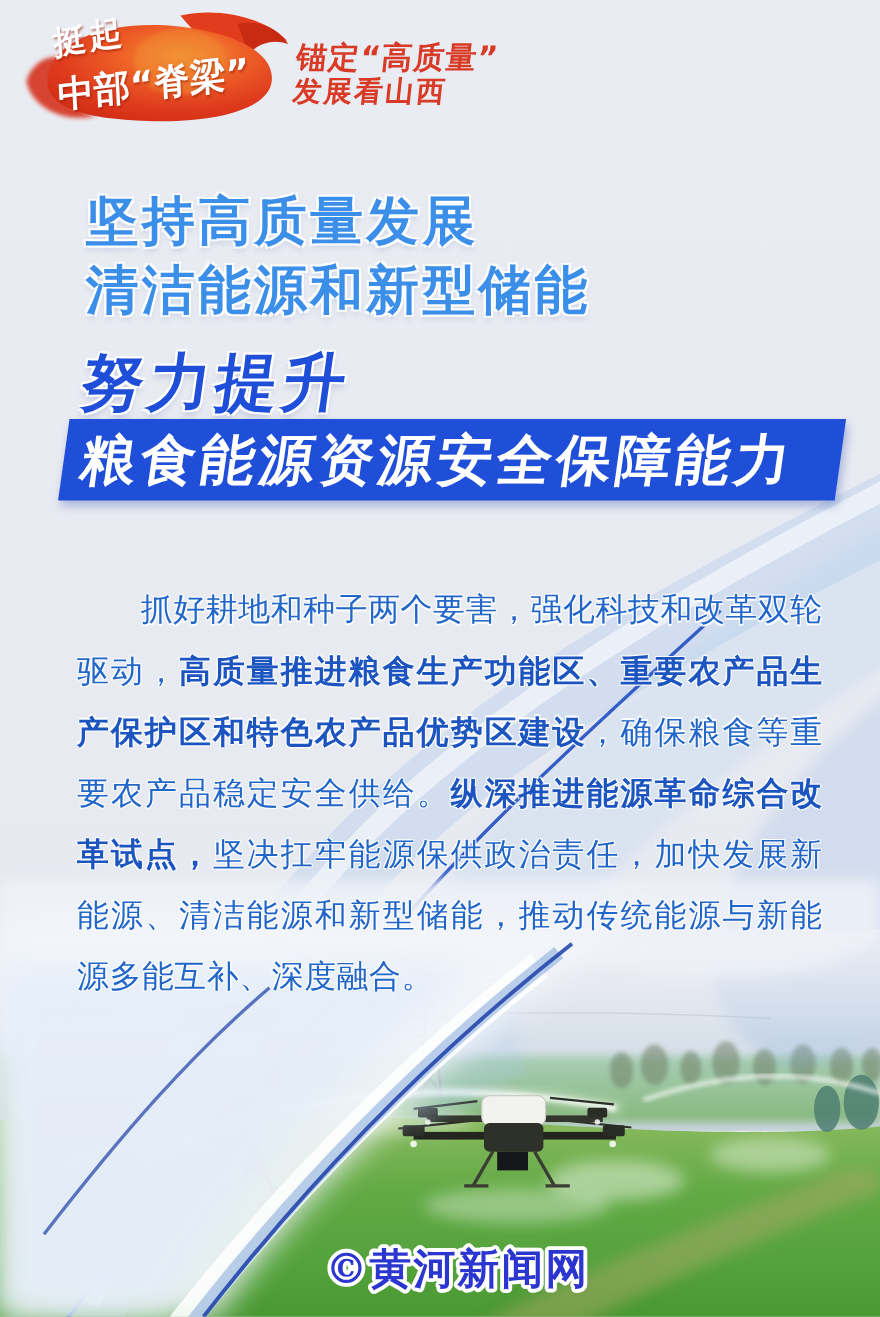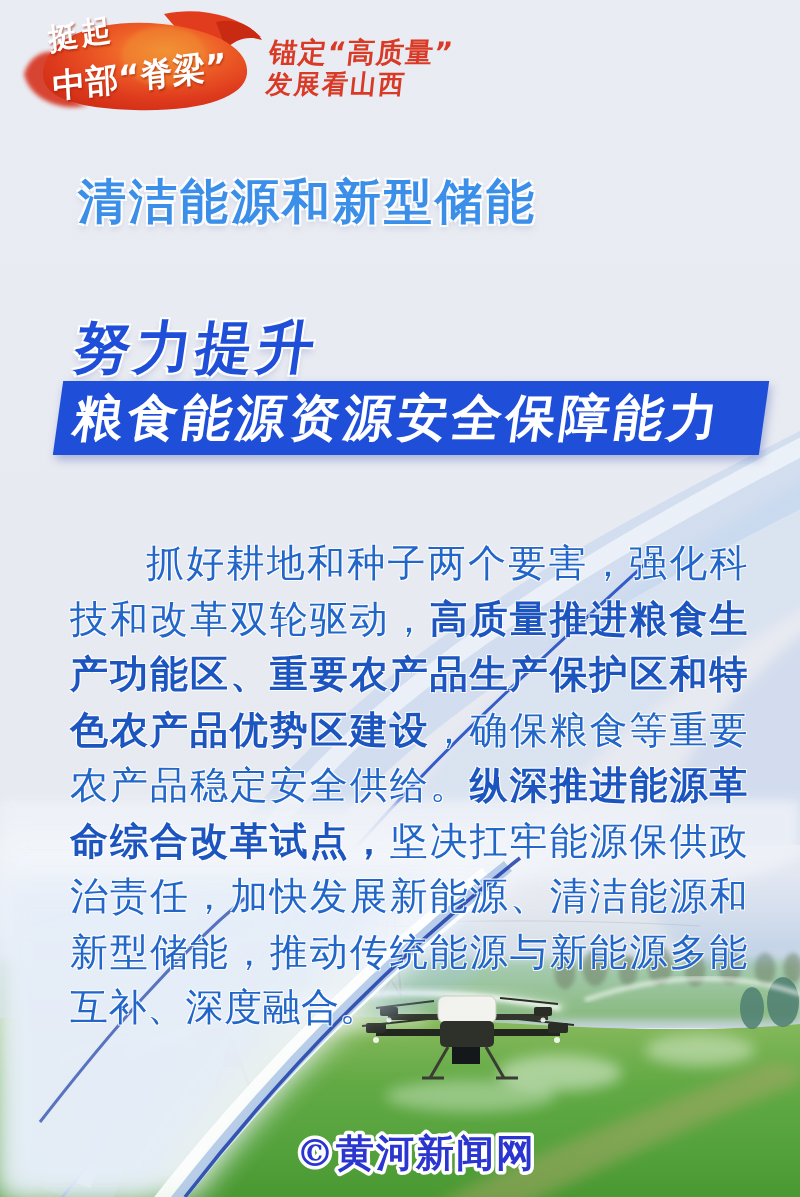--- a/index.html
+++ b/index.html
@@ -51,21 +51,21 @@
     left:58px;top:381px;width:706px;height:74px;background:#1f4fd8;
     transform:skewX(-8deg);display:flex;align-items:center;
     box-shadow:3px 5px 9px rgba(45,75,170,.35);
   }
   .banner-text{
     color:#fff;font-weight:900;font-size:50px;letter-spacing:4px;white-space:nowrap;
     padding-left:16px;
   }
   
   .bodytext{
-    left:70px;top:498px;width:678px;color:#2166c8;font-size:38px;line-height:55.5px;
+    left:70px;top:498px;width:678px;color:#2166c8;font-size:29px;line-height:55.5px;
     text-align:justify;text-indent:2em;font-weight:500;letter-spacing:.5px;
     text-shadow:-1px -1px 0 rgba(255,255,255,.8),1px -1px 0 rgba(255,255,255,.8),
                 -1px 1px 0 rgba(255,255,255,.8),1px 1px 0 rgba(255,255,255,.8);
   }
   .bodytext b{color:#1c55bf;font-weight:800;}
 </style>
 </head>
 <body>
 
 <div class="abs" id="photo-layer">
@@ -239,20 +239,21 @@
     <div class="logo-l1">挺起</div>
     <div class="logo-l2">中部“脊梁”</div>
   </div>
 
   <div class="abs tagline">
     <div class="t1">锚定“高质量”</div>
     <div class="t2">发展看山西</div>
   </div>
 
   <div class="abs headline">
+    <div>坚持高质量发展</div>
     <div>清洁能源和新型储能</div>
   </div>
 
   <div class="abs subheadline">努力提升</div>
 
   <div class="abs banner">
     <span class="banner-text">粮食能源资源安全保障能力</span>
   </div>
 
   <p class="abs bodytext"><span>抓好耕地和种子两个要害，强化科技和改革双轮驱动，</span><b>高质量推进粮食生产功能区、重要农产品生产保护区和特色农产品优势区建设</b><span>，确保粮食等重要农产品稳定安全供给。</span><b>纵深推进能源革命综合改革试点，</b><span>坚决扛牢能源保供政治责任，加快发展新能源、清洁能源和新型储能，推动传统能源与新能源多能互补、深度融合。</span></p>

